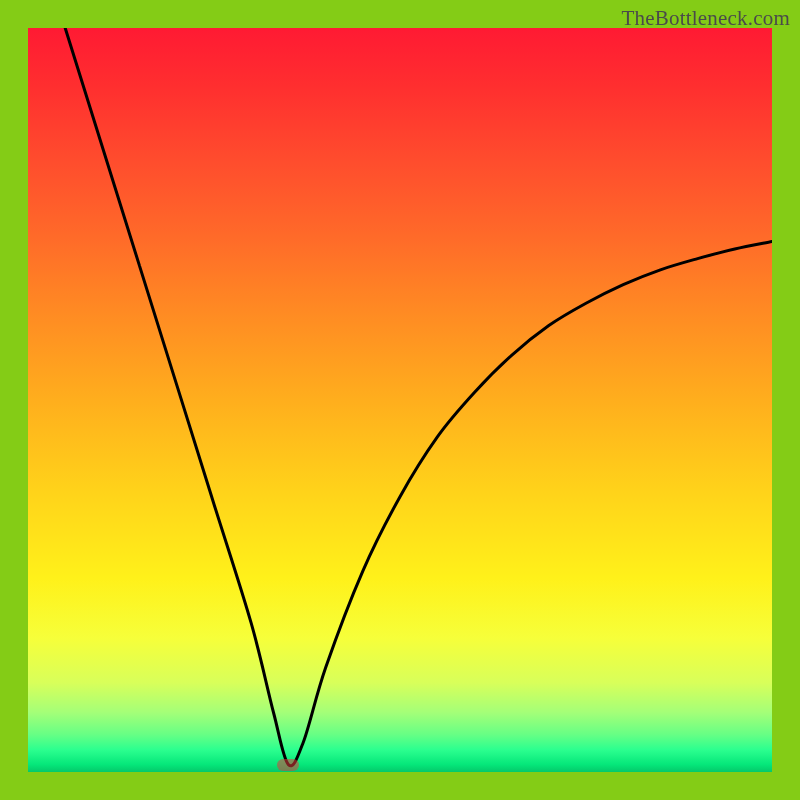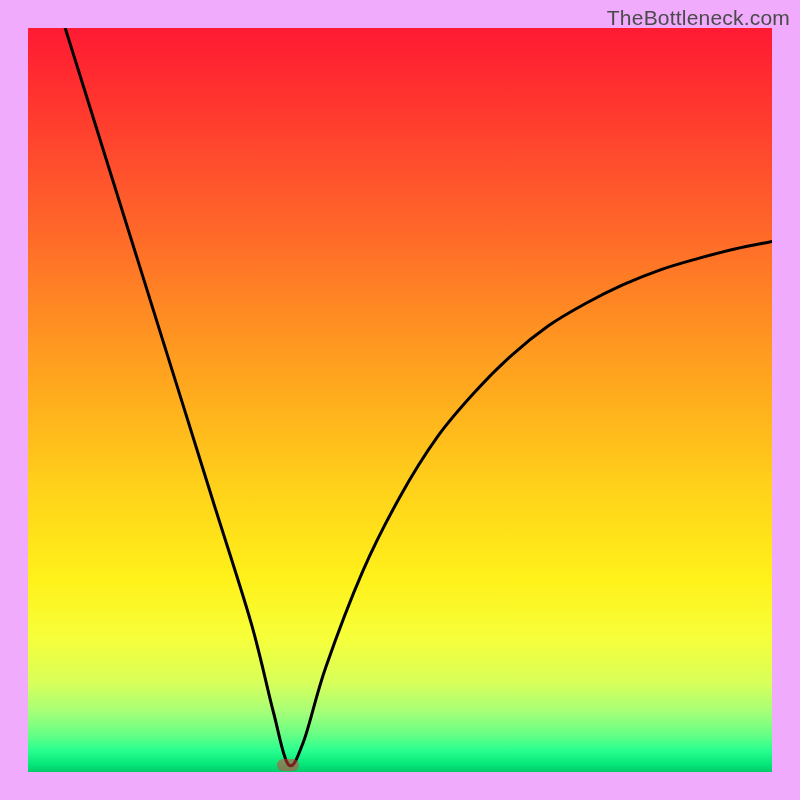--- a/index.html
+++ b/index.html
@@ -8,21 +8,22 @@
     width: 800px;
     height: 800px;
     overflow: hidden;
     background: #000;
     font-family: Arial, Helvetica, sans-serif;
   }
   .stage {
     position: relative;
     width: 800px;
     height: 800px;
-    background: #f0abfc;
+    background: #84cc16;
+    font-family: Liberation Serif, serif;
   }
   .plot {
     position: absolute;
     left: 28px;
     top: 28px;
     width: 744px;
     height: 744px;
     
     background: linear-gradient(
       to bottom,

